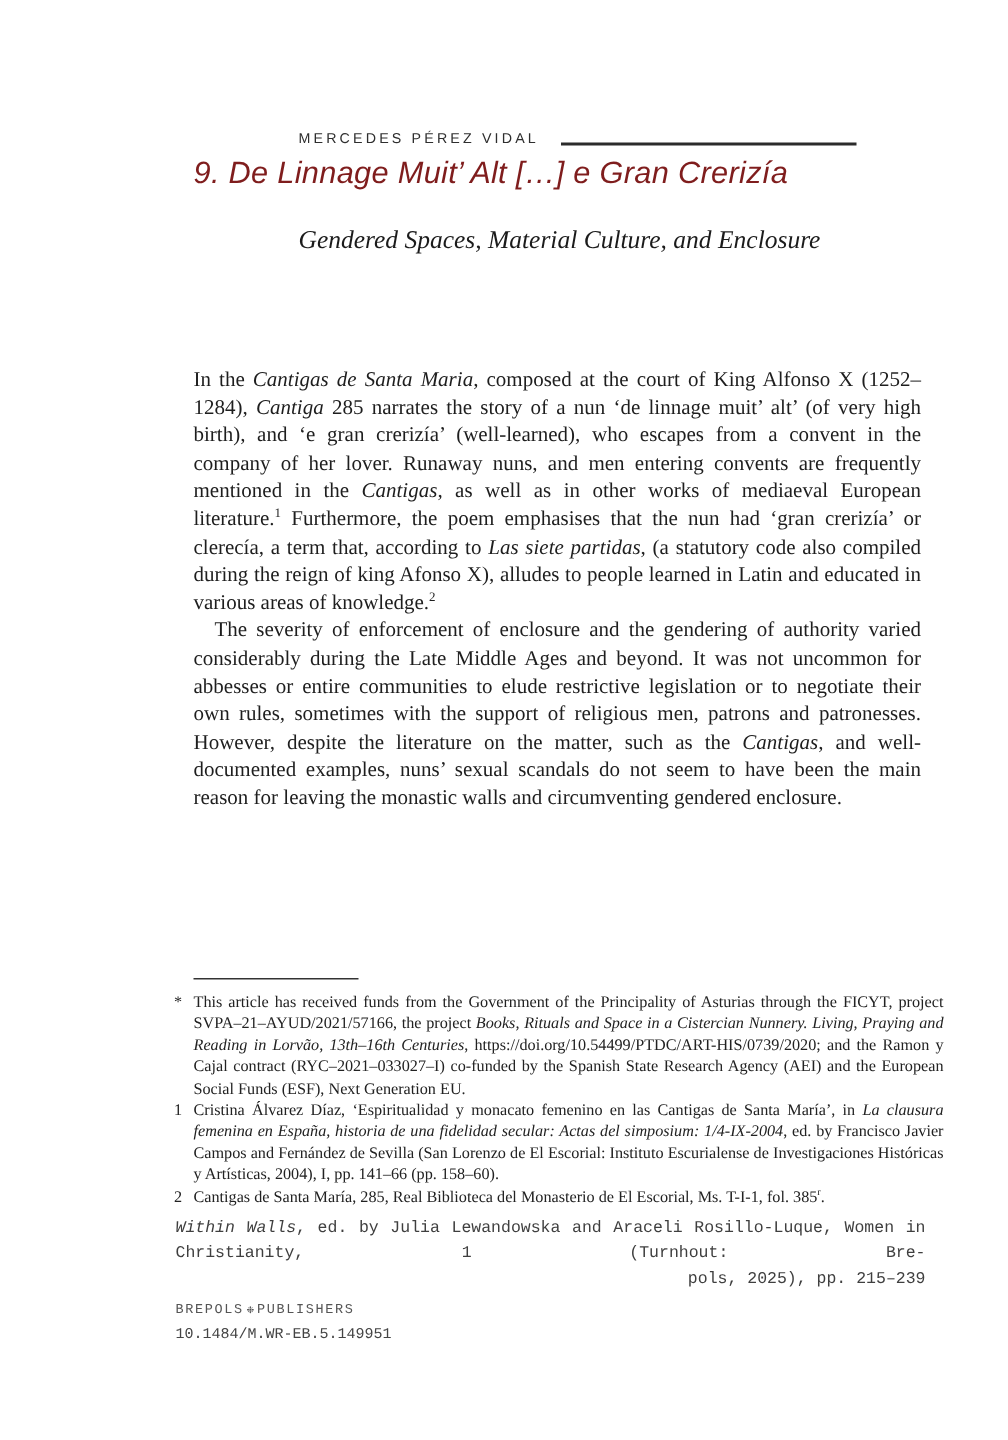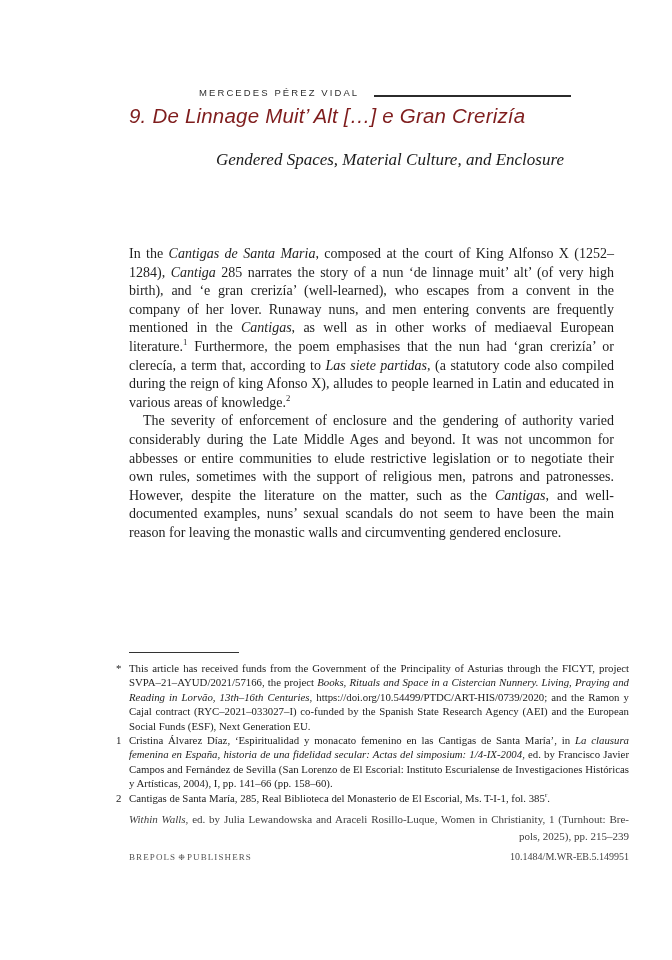--- a/index.html
+++ b/index.html
@@ -17,21 +17,21 @@
   }
   .author-rule{
     position:absolute;left:330px;top:95px;width:197px;height:1.6px;background:#2b2b2b;
   }
   .title{
     position:absolute;left:85px;top:104px;margin:0;width:520px;
     font-family:"Liberation Sans","DejaVu Sans",sans-serif;
     font-style:italic;font-weight:400;font-size:20.5px;letter-spacing:.2px;color:#7f1d1d;
   }
   .subtitle{
-    position:absolute;left:172px;top:147px;width:400px;
+    position:absolute;left:155px;top:147px;width:400px;
     font-style:italic;font-size:17px;line-height:26px;color:#1b1b1b;
   }
   .subtitle sup{font-size:60%;line-height:0;}
   
   .bodytext{
     position:absolute;left:85px;top:245px;width:485px;
     font-size:14px;line-height:18.6px;text-align:justify;color:#1e1e1e;
   }
   .bodytext p{margin:0;}
   .bodytext p.indent{text-indent:14px;}
@@ -41,28 +41,28 @@
   .fnsep{position:absolute;left:85px;top:652px;width:110px;height:1.4px;background:#333;}
   .footnotes{
     position:absolute;left:72px;top:661px;width:513px;
     font-size:10.8px;line-height:14.4px;color:#222;
   }
   .fn{display:flex;}
   .fnm{flex:0 0 13px;text-align:left;}
   .fnt{flex:1;text-align:justify;}
   
   .credit{
-    position:absolute;left:85px;top:811px;width:500px;
-    font-family:Liberation Serif, serif;
+    position:absolute;left:73px;top:811px;width:500px;
+    font-family:Liberation Mono, monospace;
     font-size:11px;line-height:17px;color:#3f3f3f;
   }
   .cit1{text-align:justify;text-align-last:justify;}
   .cit2{text-align:right;}
   .pubrow{
-    display:flex;justify-content:space-between;align-items:baseline;margin-top:3px;
+    display:flex;justify-content:flex-end;align-items:baseline;margin-top:3px;flex-direction:column;
   }
   .publisher{
     font-size:9px;letter-spacing:1.1px;color:#555;
   }
   .publisher .mark{font-size:8px;letter-spacing:0;color:#555;padding:0 2px;}
   .doi{font-size:10px;color:#444;}
 </style>
 </head>
 <body>
 

